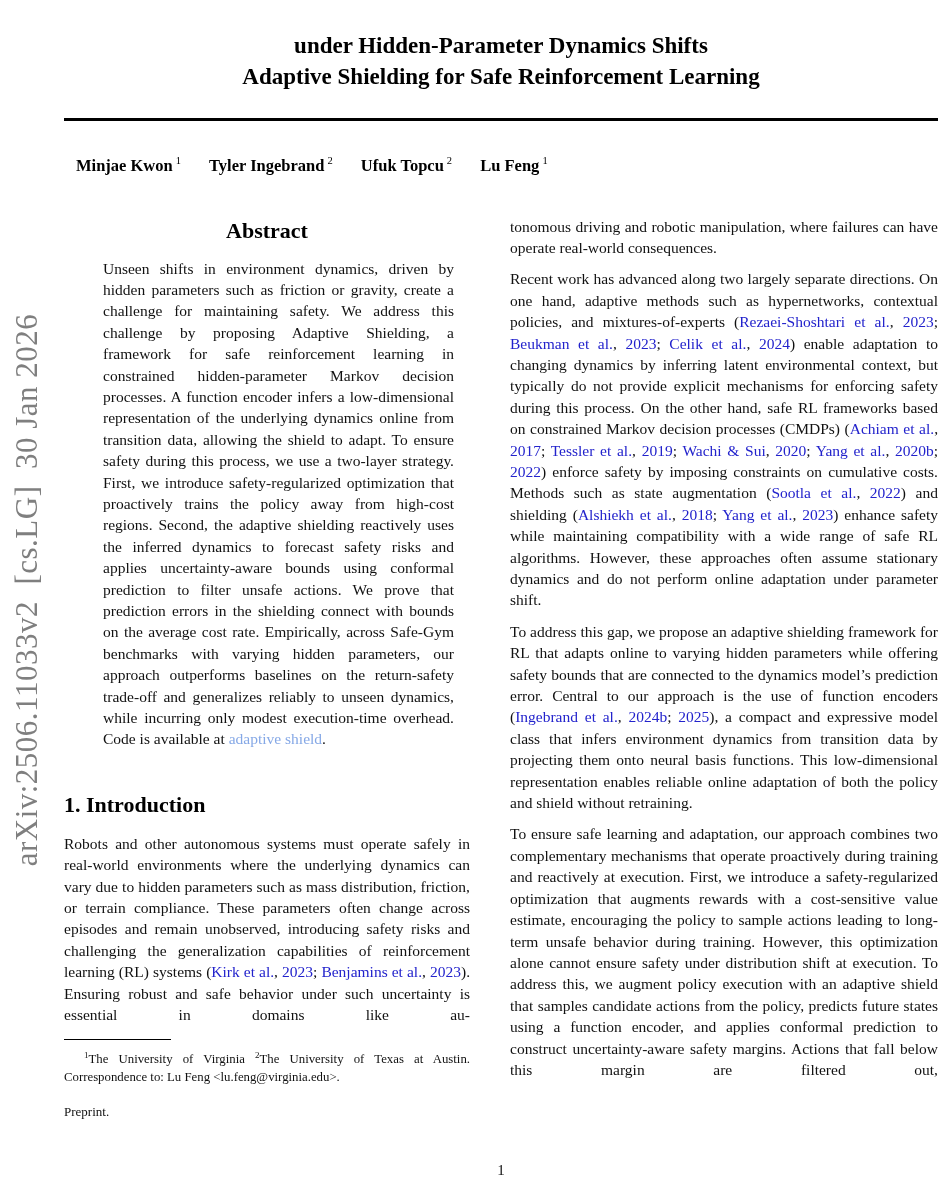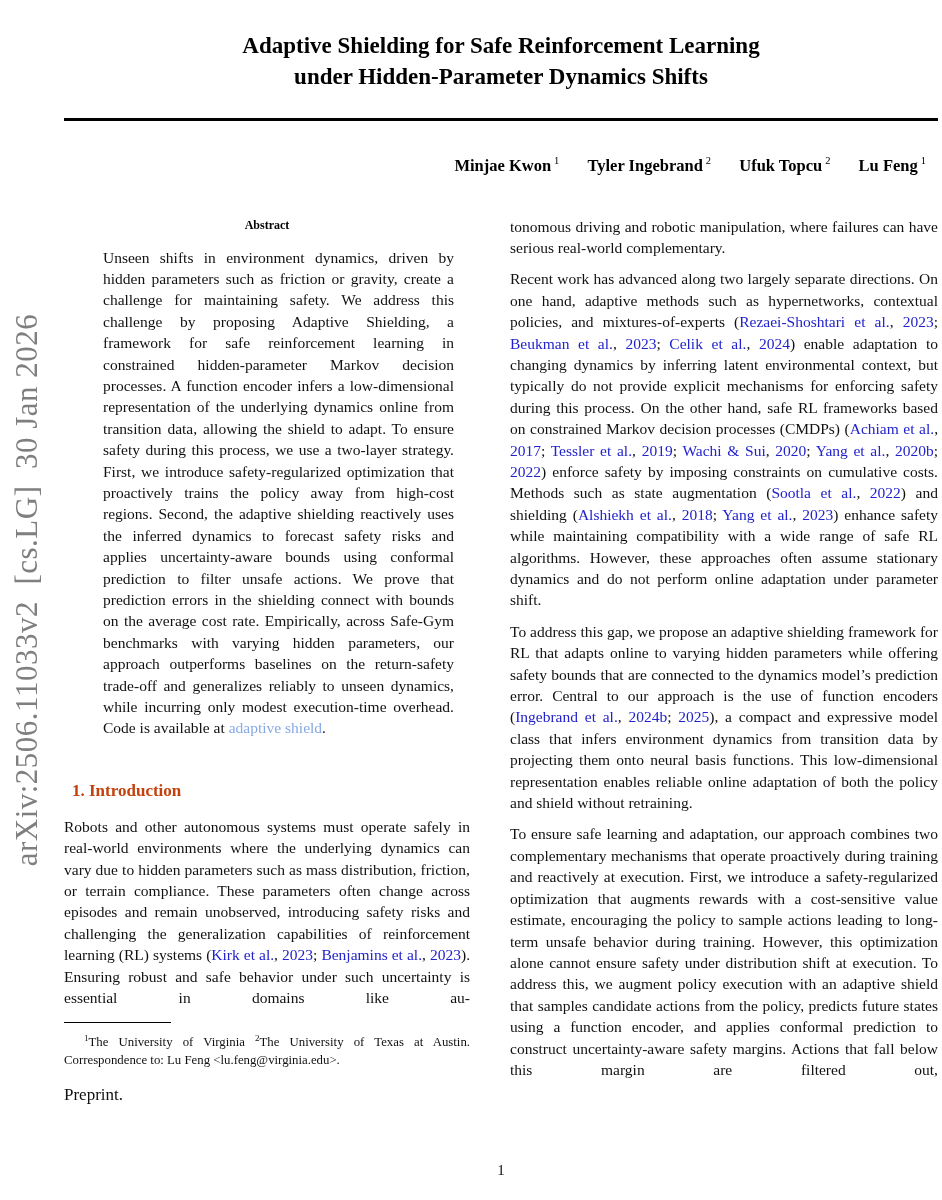--- a/index.html
+++ b/index.html
@@ -9,53 +9,53 @@
   }
   .watermark{
     position:absolute;top:590px;left:27px;
     transform:translate(-50%,-50%) rotate(-90deg);
     font-size:31px;color:var(--watermark-color,#7f7f7f);
     white-space:pre;letter-spacing:0.5px;
   }
   .content{position:absolute;left:64px;top:0;width:874px;}
   .paper-title{margin-top:30px;text-align:center;font-weight:bold;font-size:23px;line-height:31px;color:#000;}
   .title-rule{height:3px;background:#000;border:none;margin:26px 0 0 0;}
-  .authors{text-align:right;margin-top:34px;font-size:16.5px;font-weight:bold;color:#000;}
+  .authors{text-align:left;margin-top:34px;font-size:16.5px;font-weight:bold;color:#000;}
   .author{margin:0 12px;white-space:nowrap;}
   .author sup{font-weight:normal;font-size:10.5px;margin-left:3px;}
   .columns{display:flex;margin-top:40px;align-items:flex-start;}
   .col-left{width:406px;margin-right:40px;flex:none;}
   .col-right{width:428px;flex:none;}
   .body-text{font-size:15.5px;line-height:21.4px;text-align:justify;hyphens:auto;-webkit-hyphens:auto;}
   .body-text p{margin:0 0 10px 0;}
   .cont{text-align-last:justify;}
-  .abstract-heading{text-align:center;font-size:12px;font-weight:bold;margin:2px 0 14px 0;color:#000;font-family:Liberation Serif, serif;}
+  .abstract-heading{text-align:center;font-size:22px;font-weight:bold;margin:2px 0 14px 0;color:#000;font-family:Liberation Serif, serif;}
   .abstract-body{padding-left:39px;padding-right:16px;}
-  .section-heading{font-size:17px;font-weight:bold;margin:42px 0 15px 8px;color:#c2410c;}
+  .section-heading{font-size:22px;font-weight:bold;margin:42px 0 15px 0;color:#000000;}
   .footnote-block{margin-top:13px;font-size:12.8px;line-height:18px;text-align:justify;}
   .footnote-rule{width:107px;border:none;border-top:1.5px solid #000;margin:0 0 6px 0;}
   .footnote-text{text-indent:20px;margin:0;}
   .footnote-text sup{font-size:9px;}
-  .preprint{margin-top:17px;font-size:17px;}
+  .preprint{margin-top:17px;font-size:13px;}
   .page-number{position:absolute;top:1162px;left:64px;width:874px;text-align:center;font-size:15px;}
   a.cite{color:var(--cite-color,#2222cc);text-decoration:none;cursor:pointer;}
   a.softlink{color:var(--soft-color,#85a8e6);text-decoration:none;cursor:pointer;font-family:Liberation Serif, serif;}
 </style>
 </head>
 <body>
 
 <div class="page">
 
   <div class="watermark">arXiv:2506.11033v2  [cs.LG]  30 Jan 2026</div>
 
   <div class="content">
 
     <div class="paper-title">
+      <div>under Hidden-Parameter Dynamics Shifts</div>
       <div>Adaptive Shielding for Safe Reinforcement Learning</div>
-      <div>under Hidden-Parameter Dynamics Shifts</div>
     </div>
 
     <div class="title-rule"></div>
 
     <div class="authors">
       <span class="author"><span>Minjae Kwon</span><sup>1</sup></span>
       <span class="author"><span>Tyler Ingebrand</span><sup>2</sup></span>
       <span class="author"><span>Ufuk Topcu</span><sup>2</sup></span>
       <span class="author"><span>Lu Feng</span><sup>1</sup></span>
     </div>
@@ -74,21 +74,21 @@
         </div>
 
         <div class="footnote-block">
           <div class="footnote-rule"></div>
           <p class="footnote-text"><sup>1</sup>The University of Virginia <sup>2</sup>The University of Texas at Austin. Correspondence to: Lu Feng &lt;lu.feng@virginia.edu&gt;.</p>
           <div class="preprint">Preprint.</div>
         </div>
       </div>
 
       <div class="col-right body-text">
-        <p>tonomous driving and robotic manipulation, where failures can have serious real-world complementary.</p>
+        <p>tonomous driving and robotic manipulation, where failures can have operate real-world consequences.</p>
         <p>Recent work has advanced along two largely separate directions. On one hand, adaptive methods such as hypernetworks, contextual policies, and mixtures-of-experts (<a class="cite">Rezaei-Shoshtari et al.</a>, <a class="cite">2023</a>; <a class="cite">Beukman et al.</a>, <a class="cite">2023</a>; <a class="cite">Celik et al.</a>, <a class="cite">2024</a>) enable adaptation to changing dynamics by inferring latent environmental context, but typically do not provide explicit mechanisms for enforcing safety during this process. On the other hand, safe RL frameworks based on constrained Markov decision processes (CMDPs) (<a class="cite">Achiam et al.</a>, <a class="cite">2017</a>; <a class="cite">Tessler et al.</a>, <a class="cite">2019</a>; <a class="cite">Wachi &amp; Sui</a>, <a class="cite">2020</a>; <a class="cite">Yang et al.</a>, <a class="cite">2020b</a>; <a class="cite">2022</a>) enforce safety by imposing constraints on cumulative costs. Methods such as state augmentation (<a class="cite">Sootla et al.</a>, <a class="cite">2022</a>) and shielding (<a class="cite">Alshiekh et al.</a>, <a class="cite">2018</a>; <a class="cite">Yang et al.</a>, <a class="cite">2023</a>) enhance safety while maintaining compatibility with a wide range of safe RL algorithms. However, these approaches often assume stationary dynamics and do not perform online adaptation under parameter shift.</p>
         <p>To address this gap, we propose an adaptive shielding framework for RL that adapts online to varying hidden parameters while offering safety bounds that are connected to the dynamics model’s prediction error. Central to our approach is the use of function encoders (<a class="cite">Ingebrand et al.</a>, <a class="cite">2024b</a>; <a class="cite">2025</a>), a compact and expressive model class that infers environment dynamics from transition data by projecting them onto neural basis functions. This low-dimensional representation enables reliable online adaptation of both the policy and shield without retraining.</p>
         <p class="cont">To ensure safe learning and adaptation, our approach combines two complementary mechanisms that operate proactively during training and reactively at execution. First, we introduce a safety-regularized optimization that augments rewards with a cost-sensitive value estimate, encouraging the policy to sample actions leading to long-term unsafe behavior during training. However, this optimization alone cannot ensure safety under distribution shift at execution. To address this, we augment policy execution with an adaptive shield that samples candidate actions from the policy, predicts future states using a function encoder, and applies conformal prediction to construct uncertainty-aware safety margins. Actions that fall below this margin are filtered out,</p>
       </div>
 
     </div>
   </div>
 
   <div class="page-number">1</div>
 

